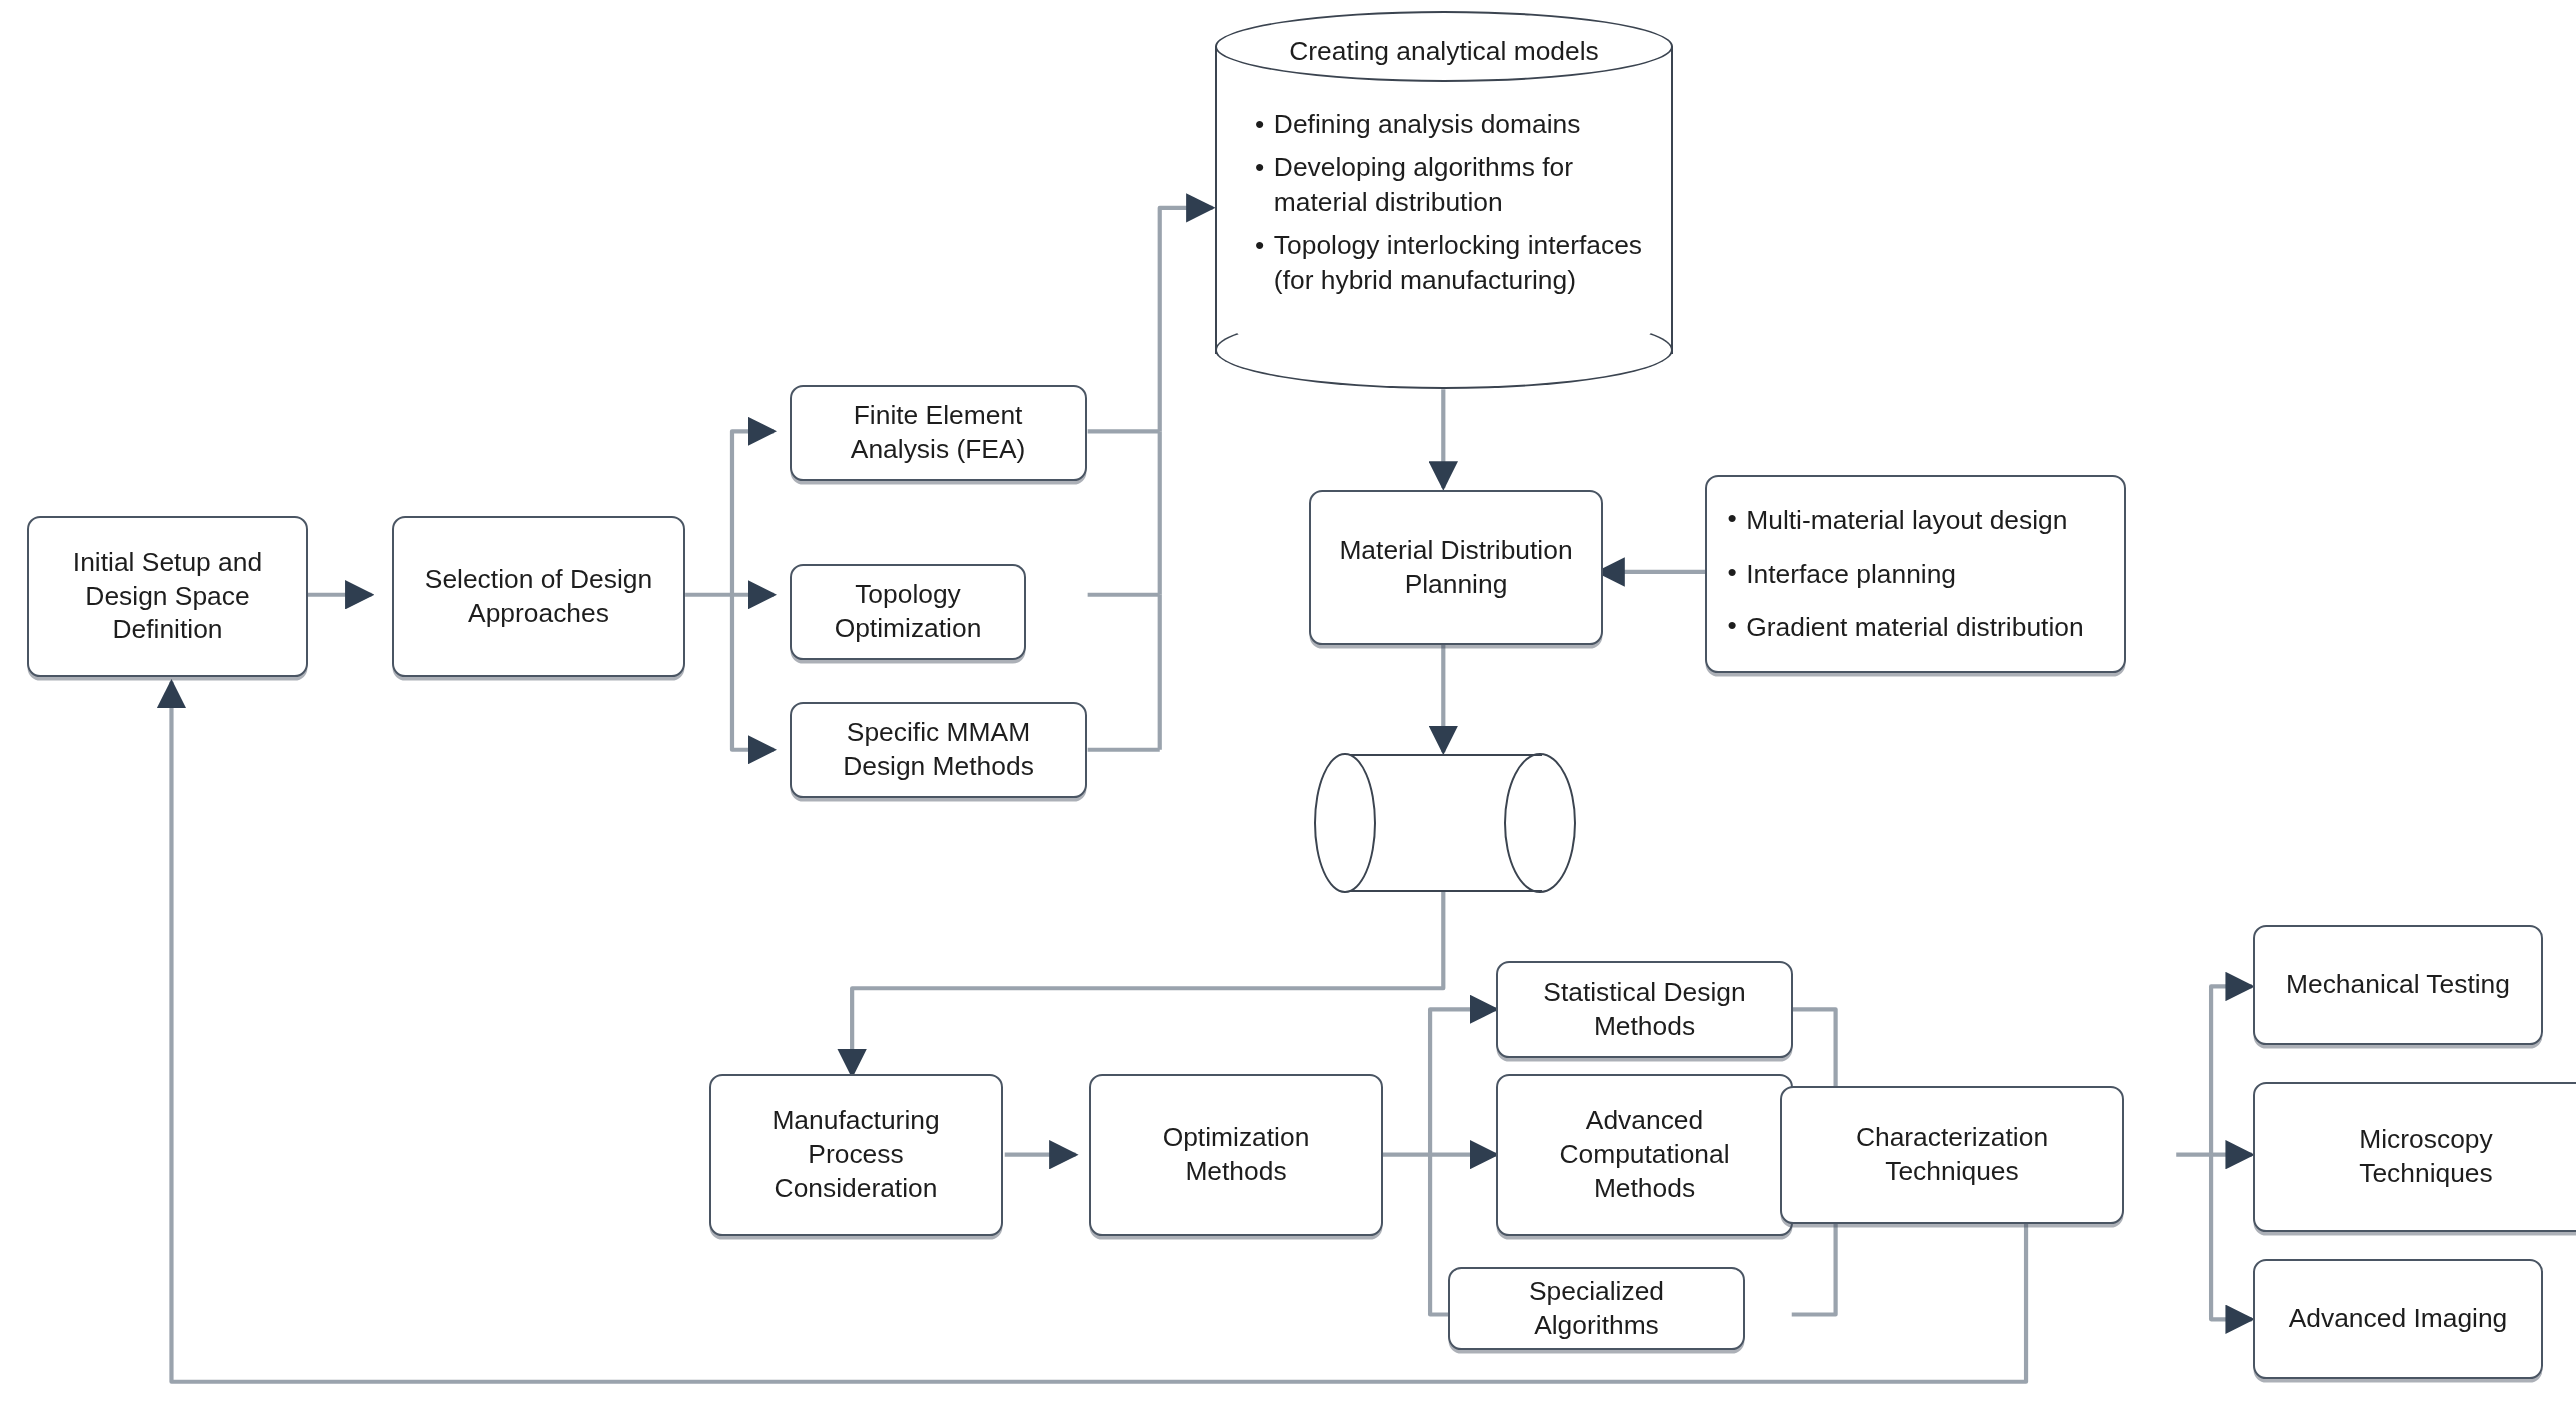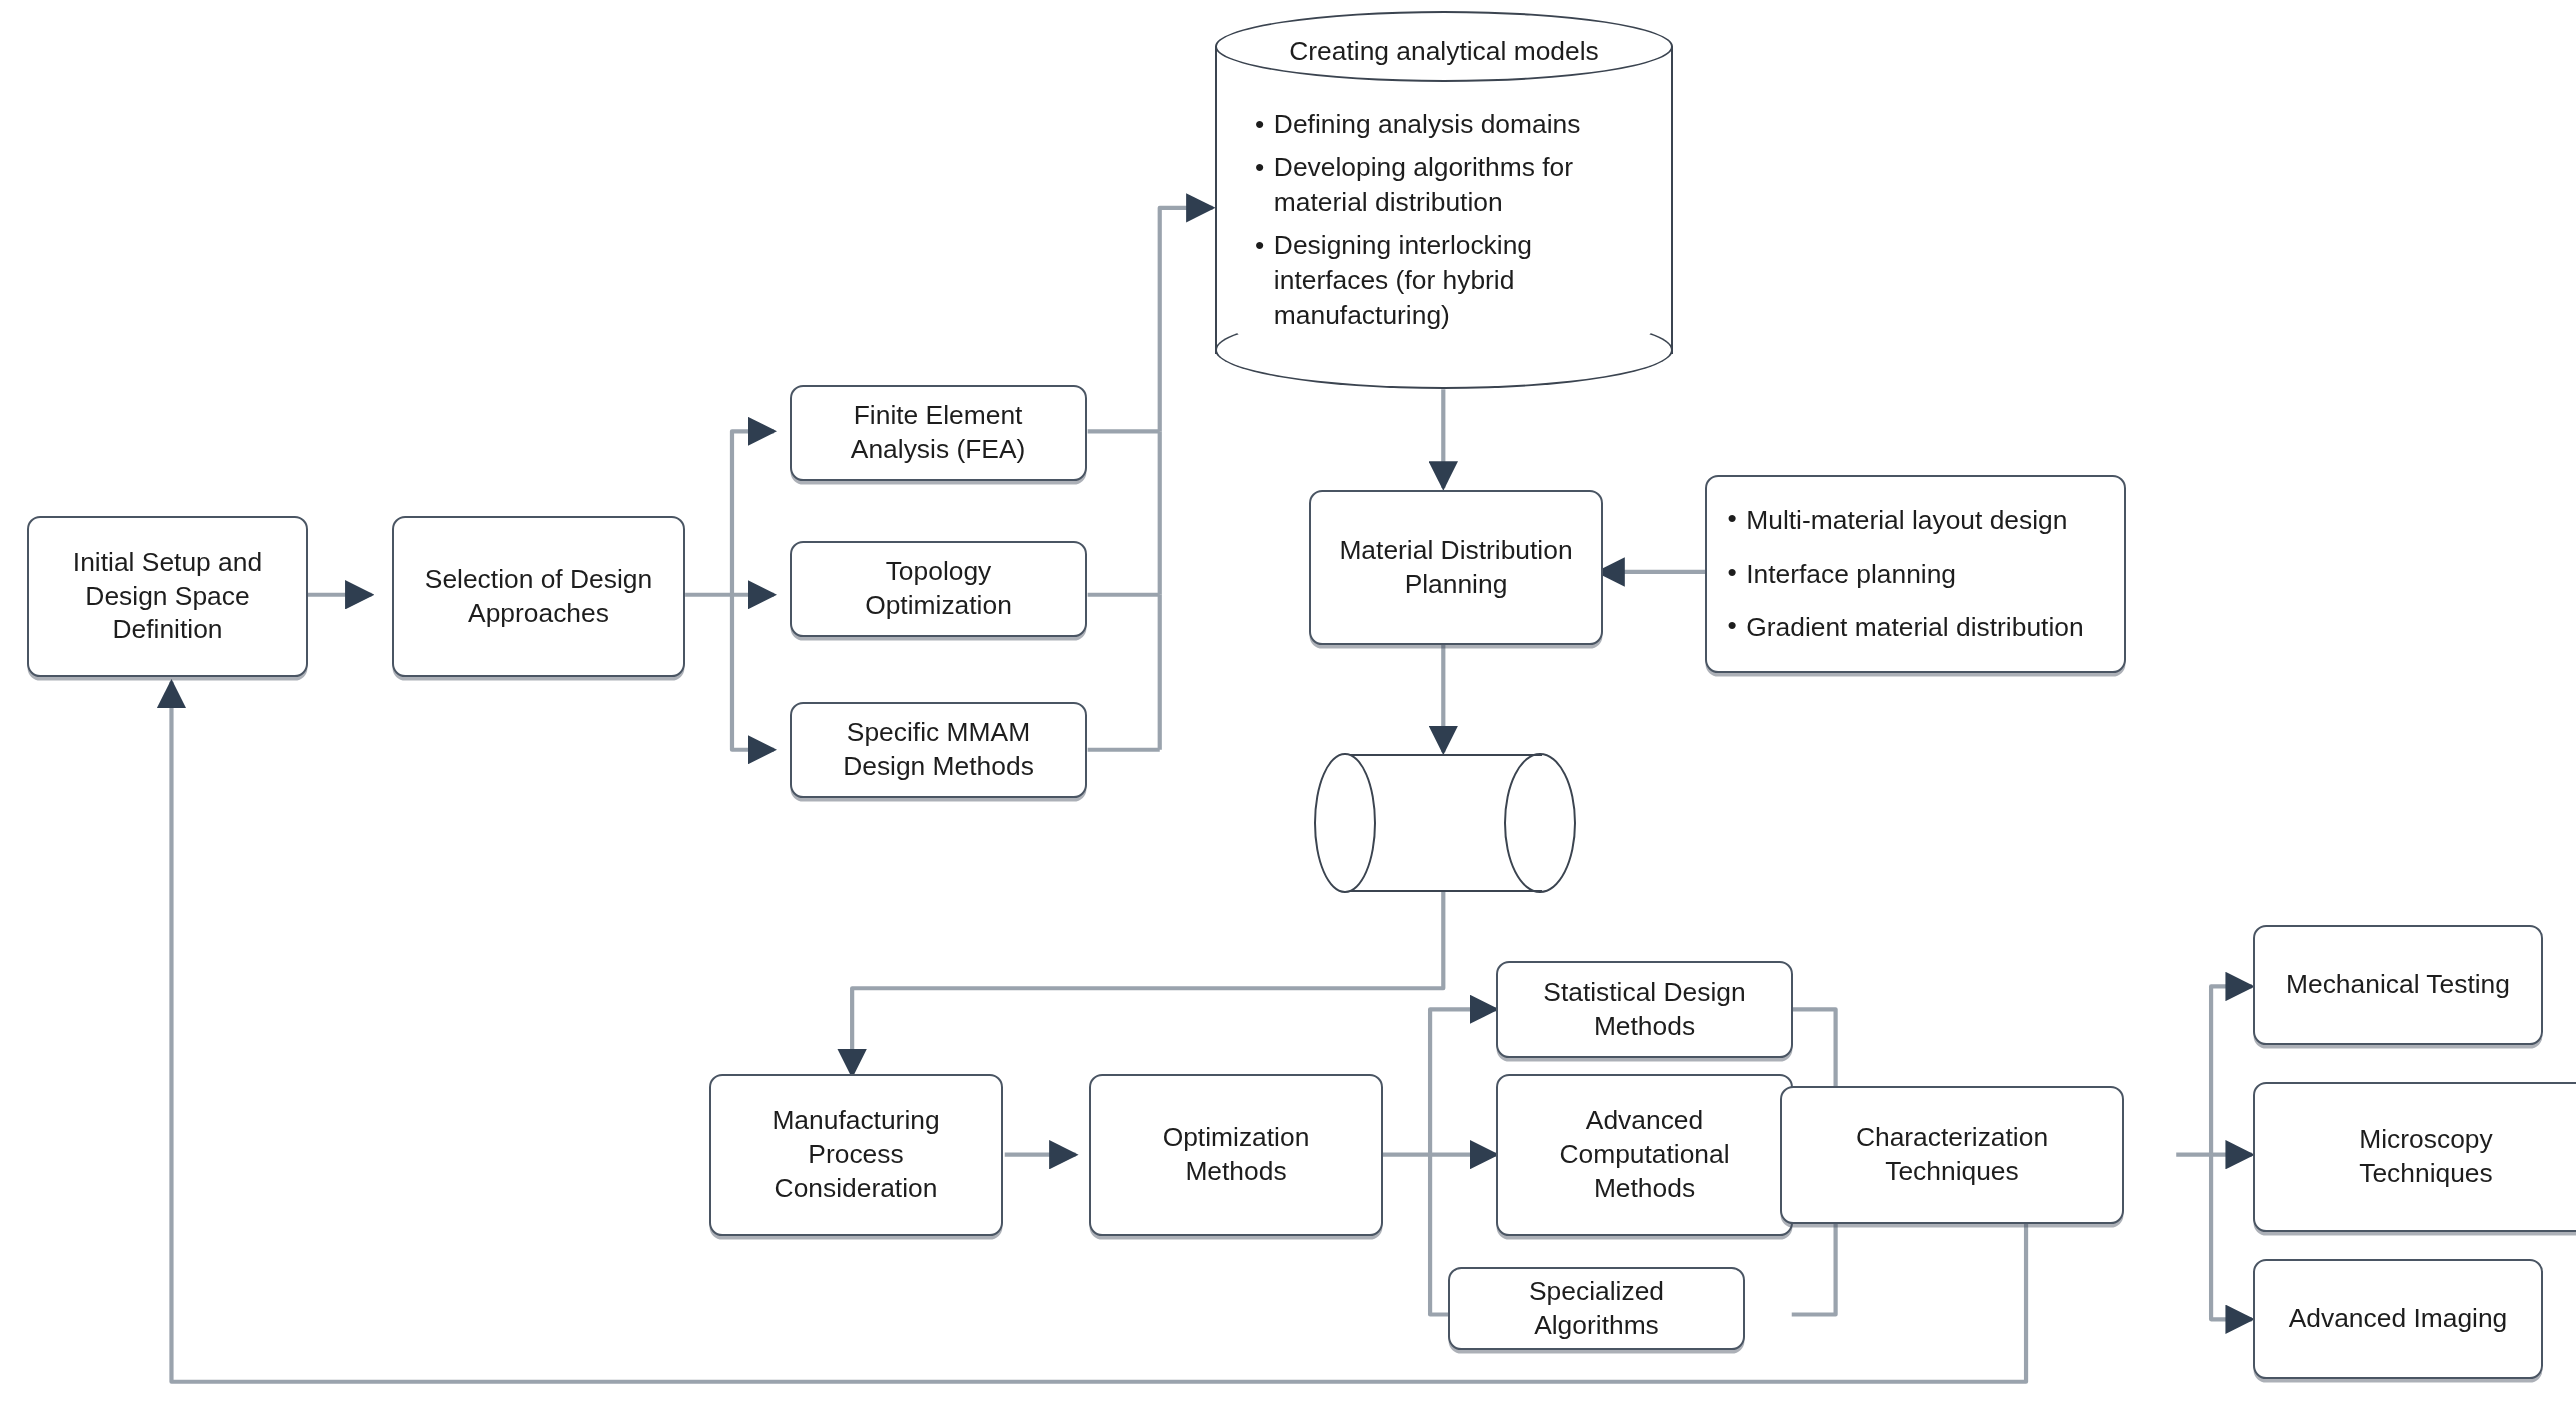--- a/index.html
+++ b/index.html
@@ -198,21 +198,21 @@
   <div class="node" style="left:392px; top:516px;  width:293px; height:161px;">
     <span class="txt">Selection of Design
 Approaches</span>
   </div>
 
   <div class="node" style="left:790px; top:385px;  width:297px; height:96px;padding-left:10px;">
     <span class="txt">Finite Element
 Analysis (FEA)</span>
   </div>
 
-  <div class="node" style="left:790px; top:541px;  width:297px; height:96px;text-align:center;">
+  <div class="node" style="left:790px; top:564px;  width:236px; height:96px;text-align:center;">
     <span class="txt">Topology
 Optimization</span>
   </div>
 
   <div class="node" style="left:790px; top:702px; width:297px; height:96px;">
     <span class="txt">Specific MMAM
 Design Methods</span>
   </div>
 
   <div class="cyl-v" style="left:1215px; top:10.8px; width:458px; height:379px;">
@@ -224,21 +224,21 @@
       <div class="li">
           <span class="dot">•</span>
           <span>Defining analysis domains</span>
         </div>
       <div class="li">
           <span class="dot">•</span>
           <span>Developing algorithms for material distribution</span>
         </div>
       <div class="li">
           <span class="dot">•</span>
-          <span>Designing interlocking interfaces (for hybrid manufacturing)</span>
+          <span>Topology interlocking interfaces (for hybrid manufacturing)</span>
         </div>
     </div>
   </div>
 
   <div class="node" style="left:1309px; top:490px; width:294px; height:155px;">
     <span class="txt">Material Distribution
 Planning</span>
   </div>
 
   <div class="listbox" style="left:1705px; top:475px; width:421px; height:198px;">

